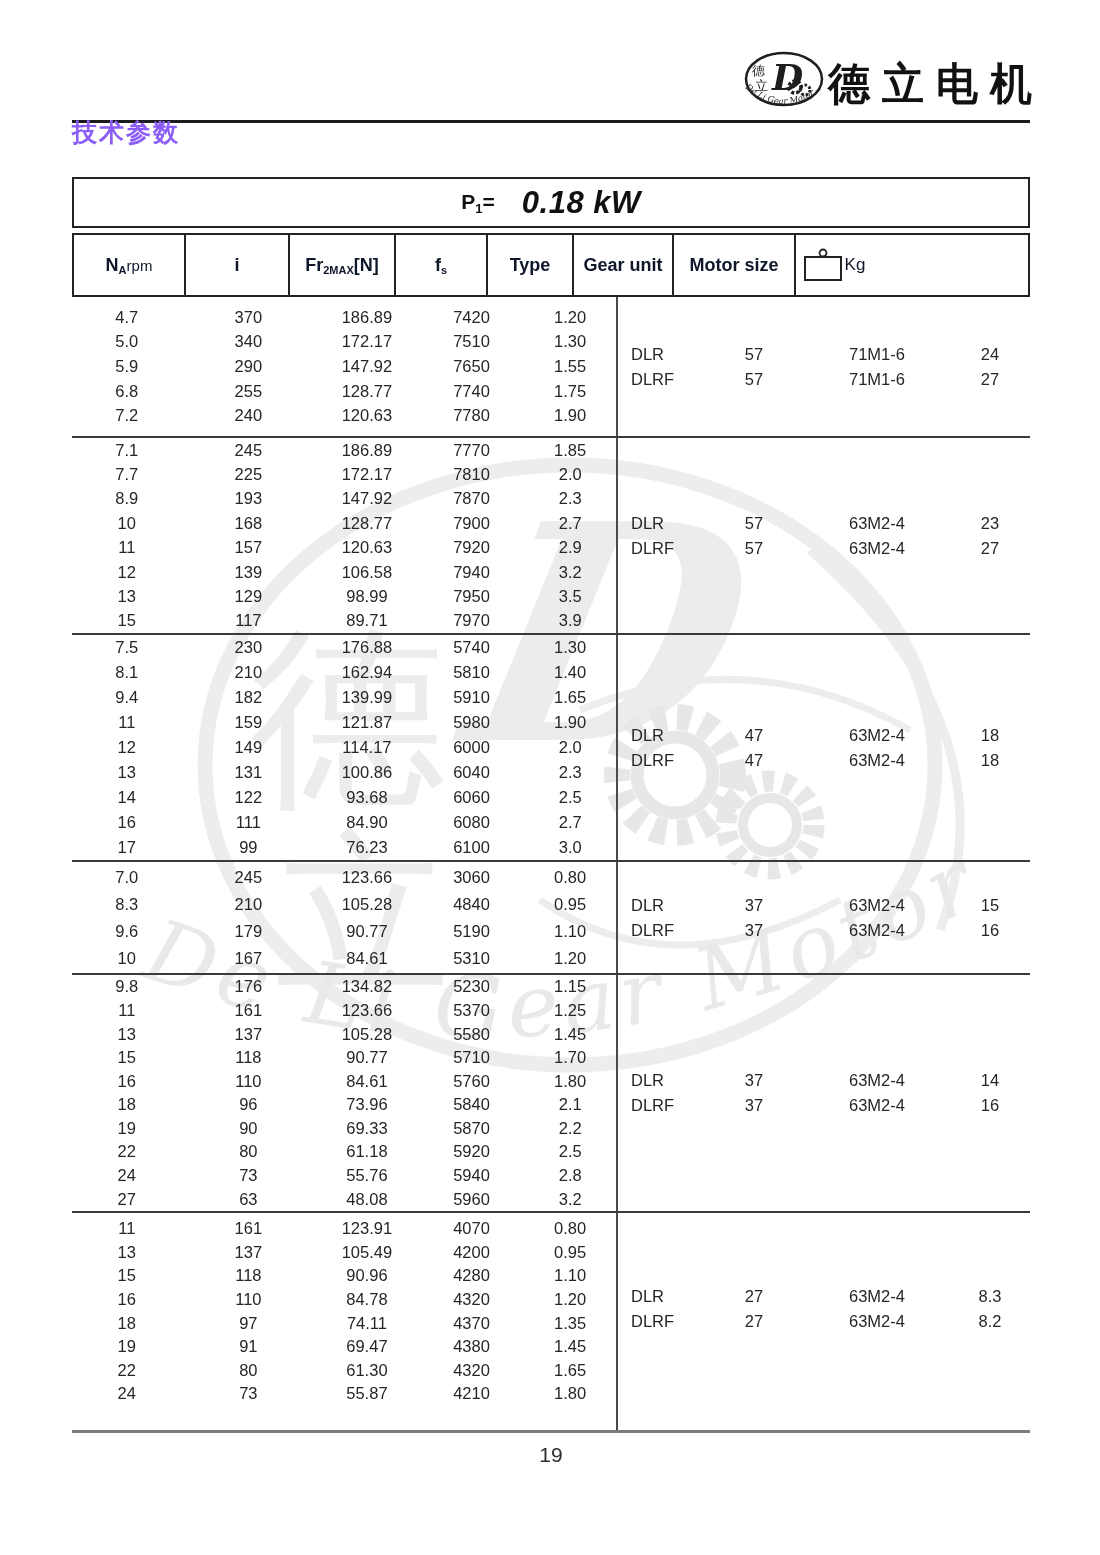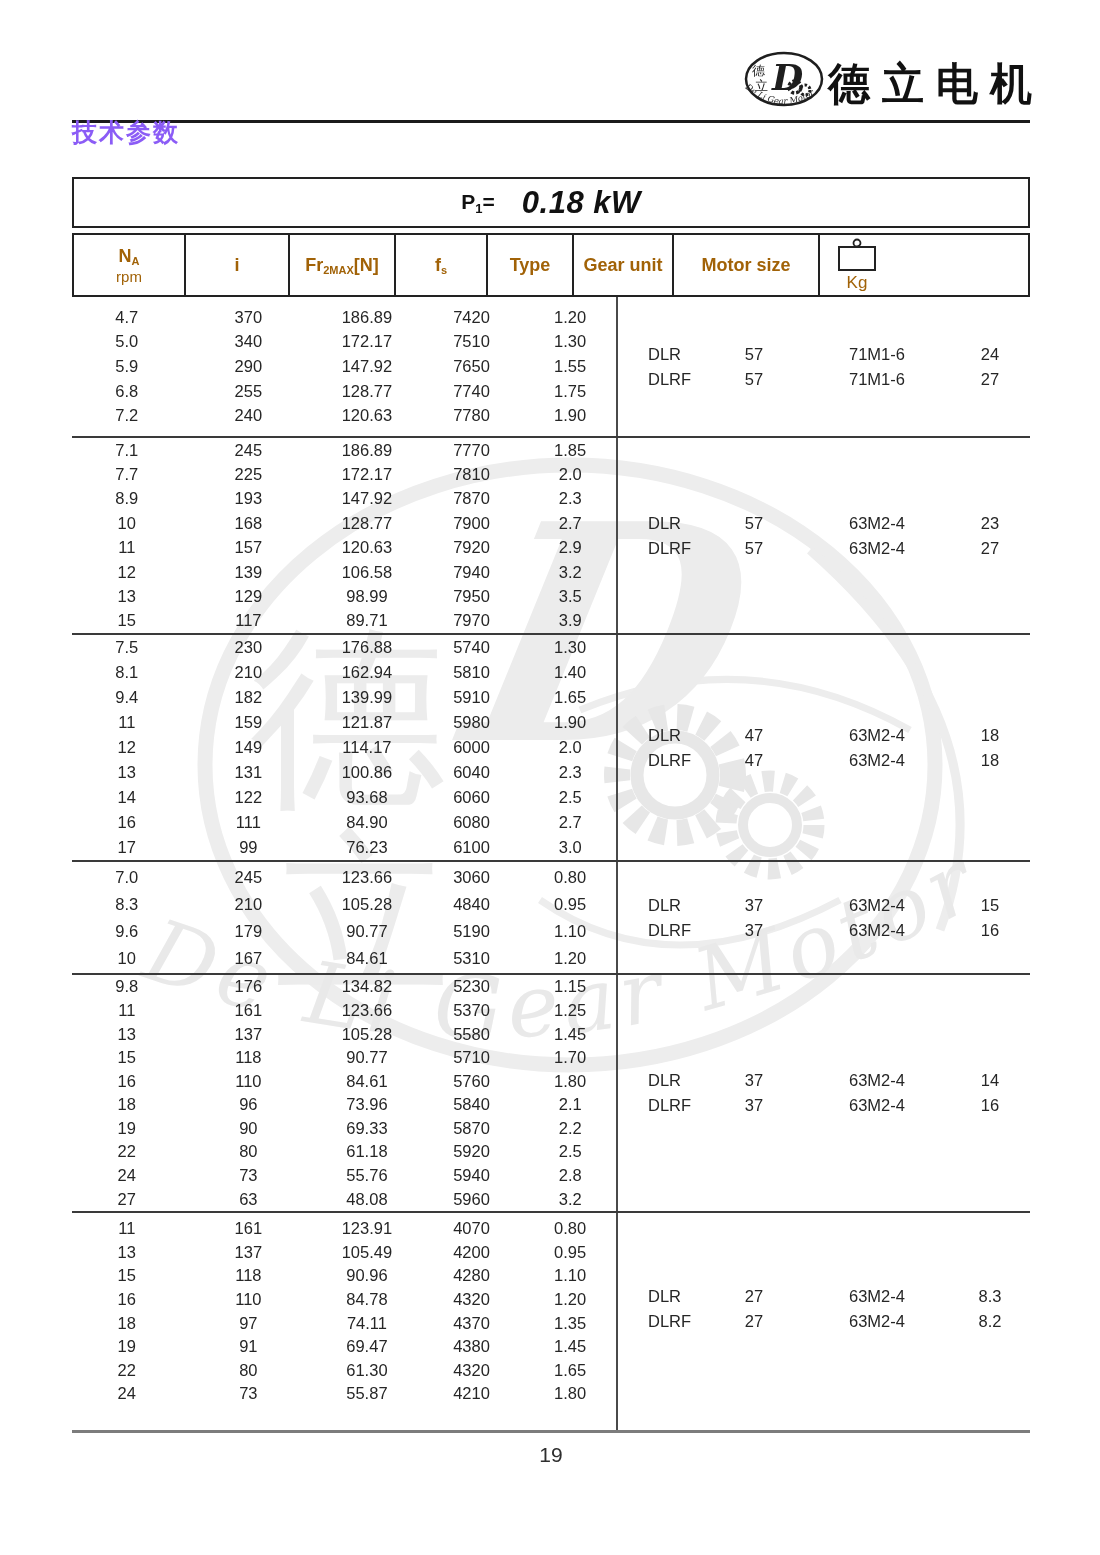--- a/index.html
+++ b/index.html
@@ -22,43 +22,43 @@
   .title-en{position:absolute;left:507px;top:136px;width:300px;text-align:center;font-size:23px;font-weight:bold;color:#161616;}
 
   .power-box{position:absolute;left:72px;top:177px;width:954px;height:47px;border:2px solid #222;
              display:flex;align-items:center;justify-content:center;background:transparent;gap:27px;}
   .power-box .pp{font-size:21px;font-weight:bold;color:#111;}
   .power-box .psub{font-size:13px;font-weight:bold;vertical-align:-4px;}
   .power-box .pbig{font-size:31px;font-weight:bold;color:#111;letter-spacing:0.5px;font-style:italic;}
 
   
   .thead{position:absolute;left:72px;top:233px;width:954px;height:60px;border:2px solid #222;display:flex;}
-  .th{border-left:2px solid #222;display:flex;flex-direction:column;justify-content:center;align-items:center;
-      font-weight:bold;font-size:18px;color:#a16207;box-sizing:border-box;}
+  .th{border-left:2px solid #222;display:flex;justify-content:center;align-items:center;
+      font-weight:bold;font-size:18px;color:#0f172a;box-sizing:border-box;}
   .th:first-child{border-left:none;}
   .th .sub{font-size:11px;font-weight:bold;vertical-align:-3px;}
   .th-unit{font-size:15px;font-weight:normal;margin-top:1px;}
   .w0{width:110px}.w1{width:134px}.w2{width:104px}.w3{width:106px}.w4{width:92px}
-  .w5{width:86px}.w6{width:100px}.w7{width:146px}.w8{width:76px}
+  .w5{width:86px}.w6{width:100px}.w7{width:122px}.w8{width:76px}
   .kgcell .th-unit{font-weight:normal;font-size:17px;margin-top:0;}
   .weight-icon{display:block;margin-bottom:1px;}
 
   
   .tbody{position:absolute;left:72px;top:297px;width:958px;}
   .group{display:flex;border-bottom:2px solid #3a3a3a;box-sizing:border-box;}
   .group.g6{border-bottom:none;}
   .rows{width:546px;box-sizing:border-box;border-right:2px solid #4a4a4a;
         display:flex;flex-direction:column;justify-content:center;}
   .drow{display:flex;align-items:center;}
   .dc{display:block;text-align:center;font-size:16.5px;color:#262626;}
   .c0{width:110px}.c1{width:134px}.c2{width:104px}.c3{width:106px}.c4{width:92px}
   .typeblock{width:412px;display:flex;flex-direction:column;justify-content:center;box-sizing:border-box;}
   .trow{display:flex;align-items:center;height:25px;}
   .t{display:block;font-size:16.5px;color:#262626;}
-  .t0{width:86px;text-align:left;padding-left:30px;box-sizing:border-box;}
+  .t0{width:86px;text-align:left;padding-left:13px;box-sizing:border-box;}
   .t1{width:100px;text-align:center;}
   .t2{width:146px;text-align:center;}
   .t3{width:80px;text-align:center;}
 
   .g1{height:141px}.g1 .drow{height:24.6px}
   .g2{height:197px}.g2 .drow{height:24.6px}
   .g3{height:227px}.g3 .drow{height:24.9px}
   .g4{height:113px}.g4 .drow{height:27px}
   .g5{height:238px}.g5 .drow{height:23.8px}
   .g6{height:219px}.g6 .drow{height:23.6px}

